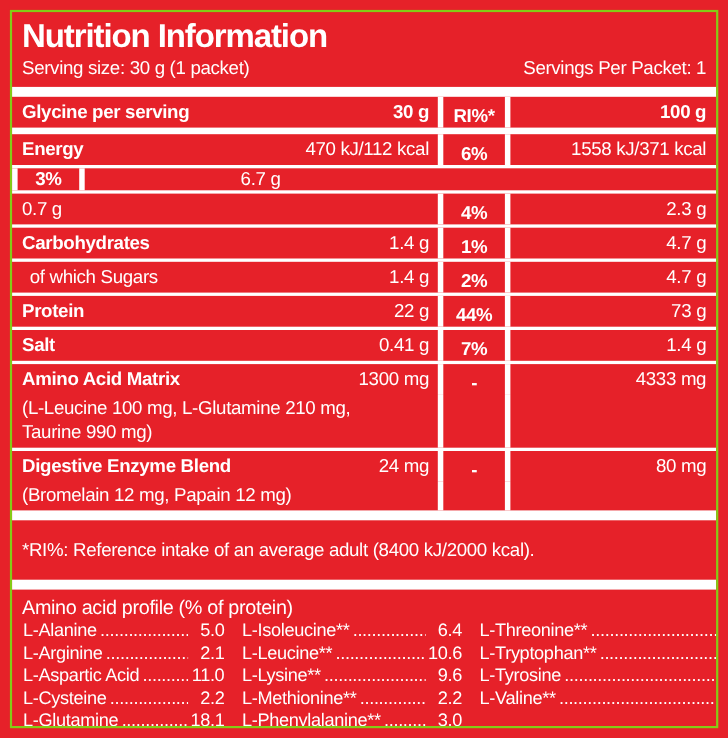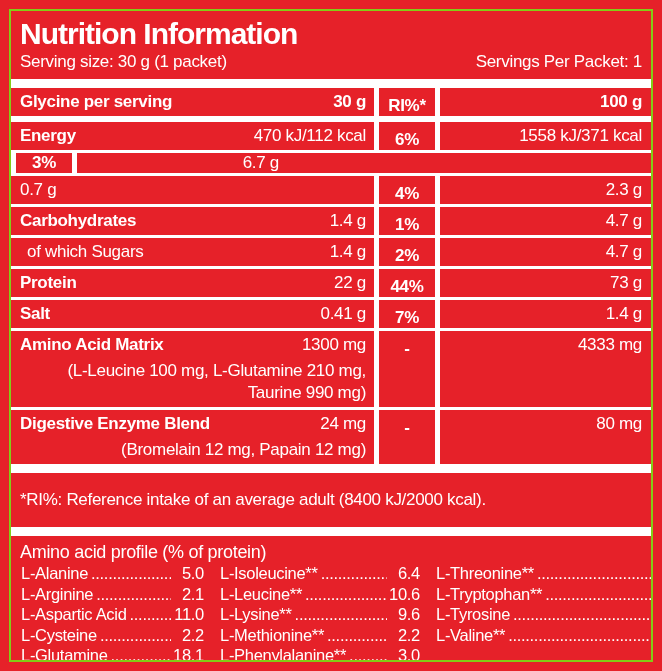--- a/index.html
+++ b/index.html
@@ -38,26 +38,26 @@
   
   .trow{display:flex;align-items:center;border-bottom:3px solid #fff;}
   .trow.thead{border-bottom:6px solid #fff;}
   .trow.nosep{border-bottom:none;}
   .c1{flex:1;display:flex;justify-content:space-between;align-items:center;
       padding:3px 8px 3px 9px;min-height:22px;}
   .c2{width:56px;border-left:5px solid #fff;text-align:center;
       align-self:stretch;display:flex;align-items:flex-end;justify-content:center;}
   .c3{width:178px;border-left:5px solid #fff;text-align:right;
       align-self:stretch;display:flex;align-items:center;justify-content:flex-end;
-      padding-right:9px;padding-left:24px;}
+      padding-right:9px;}
   .t{font-size:17px;letter-spacing:-0.3px;line-height:20px;}
   .b{font-weight:bold;}
   .indent{padding-left:7px;}
   .notecell{padding:1px 8px 3px 9px;min-height:0;display:block;}
-  .noteline{font-size:17px;letter-spacing:-0.3px;line-height:22px;text-align:right;}
+  .noteline{font-size:17px;letter-spacing:-0.3px;line-height:22px;}
   .footnote{font-size:17px;letter-spacing:-0.3px;padding:17px 9px;line-height:20px;}
   
   .amino-title{font-size:18px;font-weight:normal;letter-spacing:-0.3px;
       margin:6px 9px 0;line-height:21px;}
   .amino-grid{display:flex;gap:16px;margin:0 10px;}
   .acol{display:flex;flex-direction:column;}
   .acol1{width:183px;}
   .acol2{width:200px;}
   .acol3{flex:1;}
   .ai{display:flex;align-items:flex-start;font-size:16.5px;letter-spacing:-0.3px;

